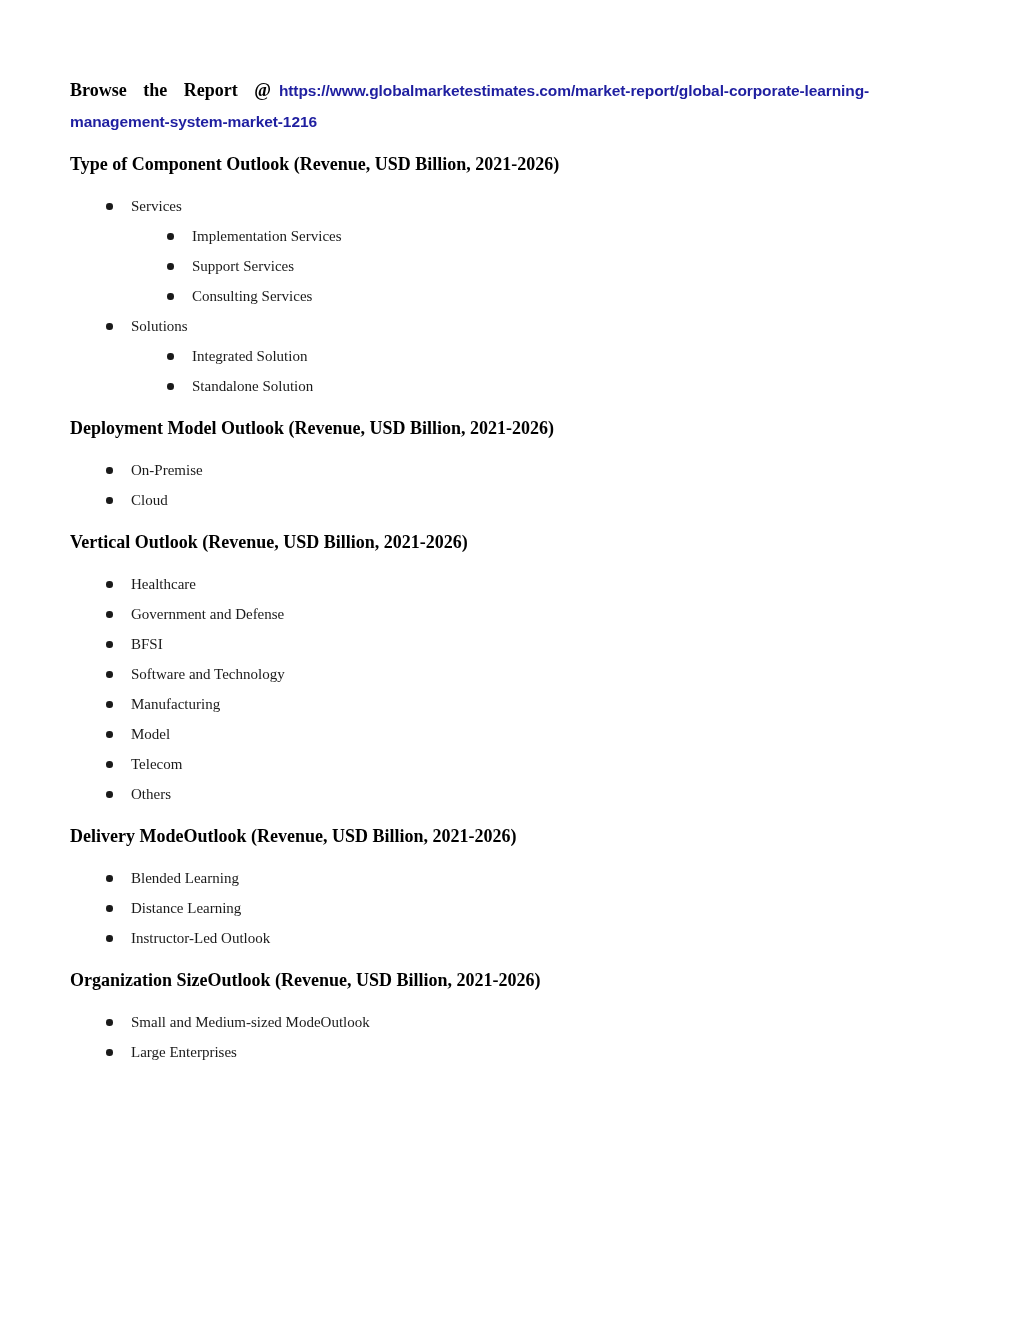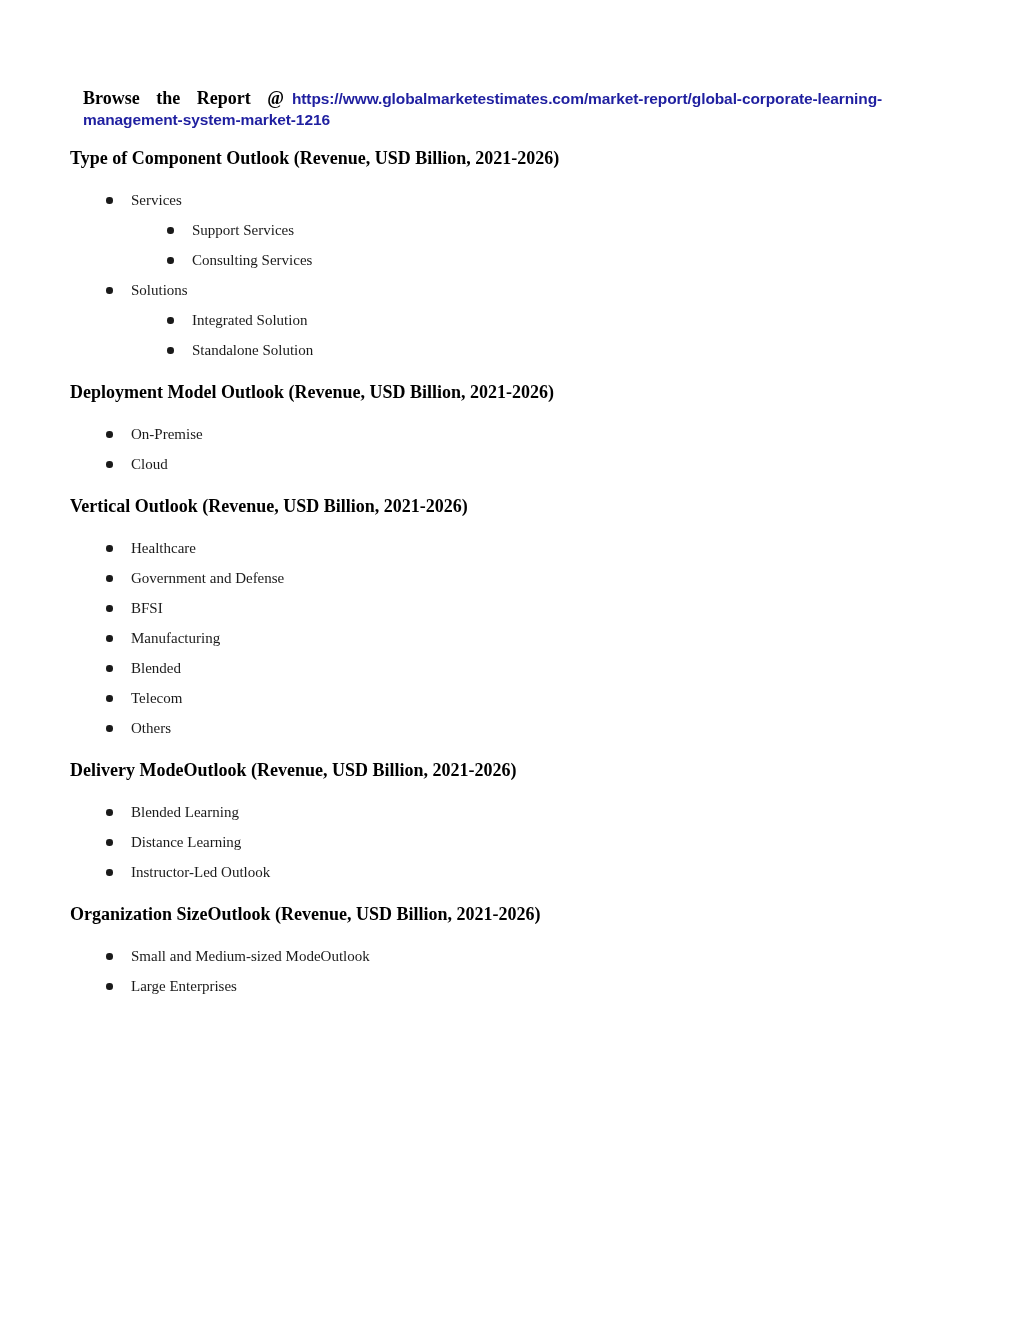--- a/index.html
+++ b/index.html
@@ -14,23 +14,23 @@
     color: #1a1a1a;
     overflow: hidden;
   }
   .doc {
     box-sizing: border-box;
     width: 1024px;
     padding: 75px 86px 0 70px;
   }
   
   .browse {
-    margin: 13px;
+    margin: 0;
     font-size: 18px;
-    line-height: 20px;
+    line-height: 30px;
     font-weight: bold;
     color: #000000;
   }
   .browse-prefix {
     word-spacing: 12px;
     color: #000000;
   }
   .url {
     font-family: "Liberation Sans", sans-serif;
     font-weight: bold;
@@ -83,20 +83,21 @@
 <div class="doc">
 
   <p class="browse">
     <span class="browse-prefix">Browse the Report @</span><a class="url"><span class="url-line1">https://www.globalmarketestimates.com/market-report/global-corporate-learning-</span><br><span class="url-line2">management-system-market-1216</span></a>
   </p>
 
   <section>
     <h2 class="section-heading">Type of Component Outlook (Revenue, USD Billion, 2021-2026)</h2>
     <ul class="outline">
       <li class="lvl1"><span class="bullet"></span><span>Services</span></li>
+      <li class="lvl2"><span class="bullet"></span><span>Implementation Services</span></li>
       <li class="lvl2"><span class="bullet"></span><span>Support Services</span></li>
       <li class="lvl2"><span class="bullet"></span><span>Consulting Services</span></li>
       <li class="lvl1"><span class="bullet"></span><span>Solutions</span></li>
       <li class="lvl2"><span class="bullet"></span><span>Integrated Solution</span></li>
       <li class="lvl2"><span class="bullet"></span><span>Standalone Solution</span></li>
     </ul>
   </section>
 
   <section>
     <h2 class="section-heading">Deployment Model Outlook (Revenue, USD Billion, 2021-2026)</h2>
@@ -105,22 +106,23 @@
       <li class="lvl1"><span class="bullet"></span><span>Cloud</span></li>
     </ul>
   </section>
 
   <section>
     <h2 class="section-heading">Vertical Outlook (Revenue, USD Billion, 2021-2026)</h2>
     <ul class="outline">
       <li class="lvl1"><span class="bullet"></span><span>Healthcare</span></li>
       <li class="lvl1"><span class="bullet"></span><span>Government and Defense</span></li>
       <li class="lvl1"><span class="bullet"></span><span>BFSI</span></li>
+      <li class="lvl1"><span class="bullet"></span><span>Software and Technology</span></li>
       <li class="lvl1"><span class="bullet"></span><span>Manufacturing</span></li>
-      <li class="lvl1"><span class="bullet"></span><span>Blended</span></li>
+      <li class="lvl1"><span class="bullet"></span><span>Model</span></li>
       <li class="lvl1"><span class="bullet"></span><span>Telecom</span></li>
       <li class="lvl1"><span class="bullet"></span><span>Others</span></li>
     </ul>
   </section>
 
   <section>
     <h2 class="section-heading">Delivery ModeOutlook (Revenue, USD Billion, 2021-2026)</h2>
     <ul class="outline">
       <li class="lvl1"><span class="bullet"></span><span>Blended Learning</span></li>
       <li class="lvl1"><span class="bullet"></span><span>Distance Learning</span></li>

